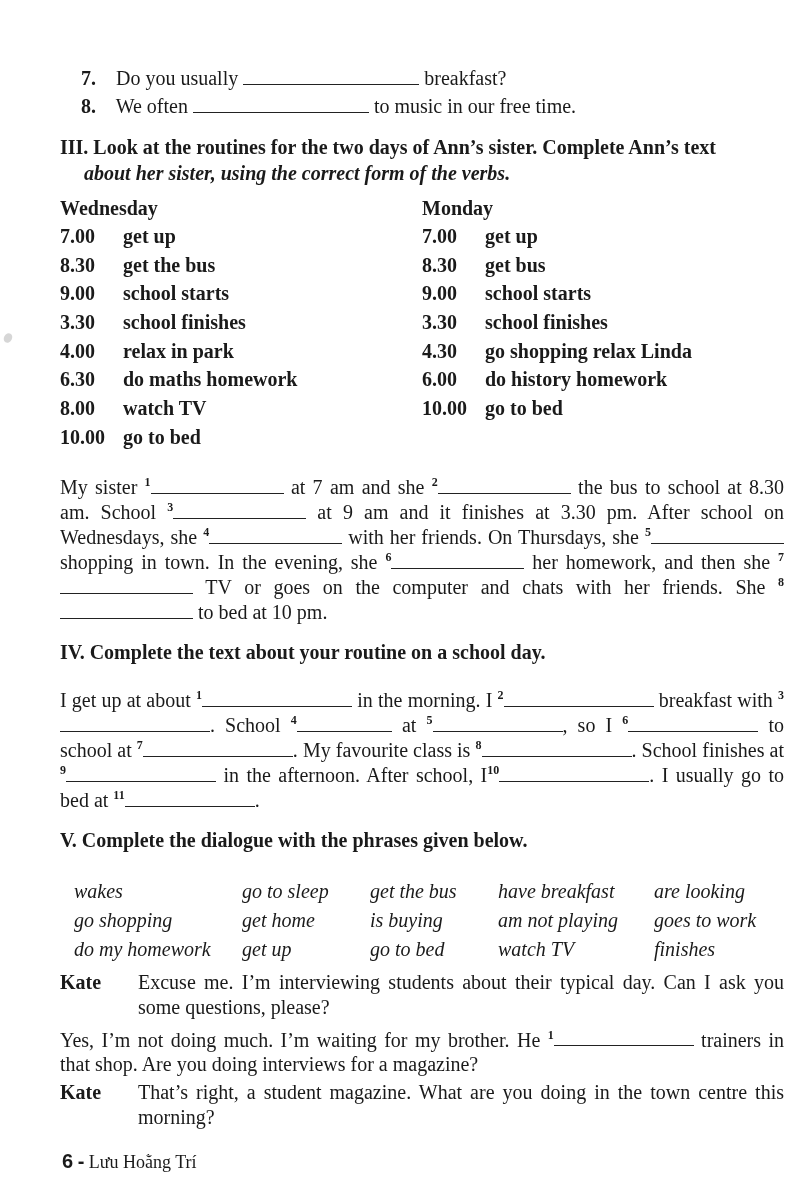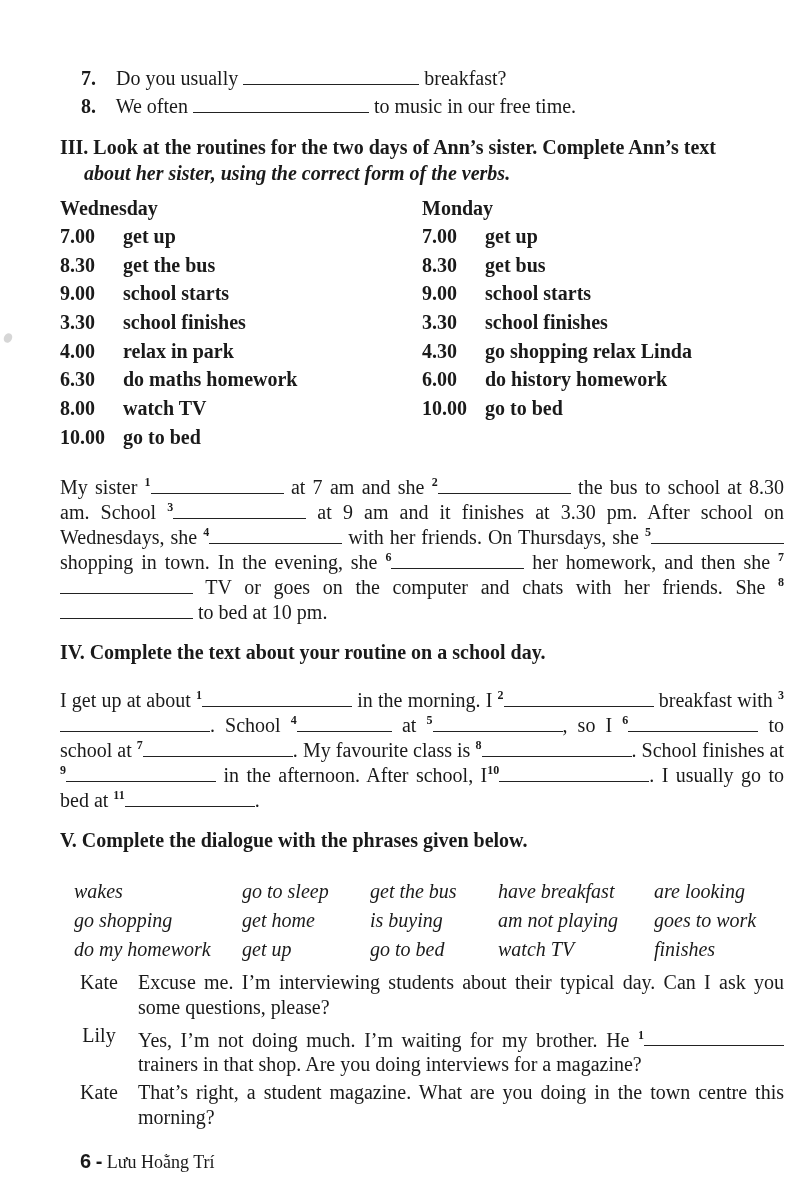--- a/index.html
+++ b/index.html
@@ -17,24 +17,24 @@
     .col { width: 362px; }
     .col-head { font-weight: bold; height: 28px; line-height: 28px; }
     .r-row { height: 28.7px; line-height: 28.7px; white-space: nowrap; font-weight: bold; }
     .r-time { display: inline-block; width: 63px; }
     .para { text-align: justify; line-height: 25px; margin-top: 23px; }
     .para sup { font-size: 12px; font-weight: bold; vertical-align: super; line-height: 0; }
     .phrases { display: grid; grid-template-columns: 168px 128px 128px 156px 130px; margin-left: 14px; margin-top: 24px; font-style: italic; }
     .phrases span { height: 29px; line-height: 29px; white-space: nowrap; }
     .dialogue { margin-top: 6px; }
     .d-row { display: flex; line-height: 25px; margin-bottom: 3px; }
-    .d-speaker { font-weight: normal; width: 78px; flex: none; text-align: center; }
+    .d-speaker { font-weight: bold; width: 78px; flex: none; }
     .d-text { flex: 1; text-align: justify; }
     .d-text sup { font-size: 12px; font-weight: bold; }
-    .footer { position: absolute; left: 80px; top: 1150px; font-size: 18px; }
+    .footer { position: absolute; left: 62px; top: 1150px; font-size: 18px; }
     .footer .pnum { font-family: "Liberation Sans", sans-serif; font-weight: bold; font-size: 20px; }
     .smudge { position: absolute; left: 4px; top: 333px; width: 8px; height: 10px; background: #bbb; border-radius: 50%; transform: rotate(30deg); opacity: 0.6; }
   </style>
 </head>
 <body>
 
 <div class="smudge"></div>
 
 <div class="page">
 
@@ -125,21 +125,20 @@
       <span>watch TV</span>
       <span>finishes</span>
     </div>
 
   <div class="dialogue">
     <div class="d-row">
       <span class="d-speaker">Kate</span>
       <span class="d-text">Excuse me. I’m interviewing students about their typical day. Can I ask you some questions, please?</span>
     </div>
     <div class="d-row">
-      <span class="d-speaker">Lily</span>
       <span class="d-text">
         <span>Yes, I’m not doing much. I’m waiting for my brother. He</span> <sup>1</sup><span class="blank" style="width:140px"></span>
         <span>trainers in that shop. Are you doing interviews for a magazine?</span>
       </span>
     </div>
     <div class="d-row">
       <span class="d-speaker">Kate</span>
       <span class="d-text">That’s right, a student magazine. What are you doing in the town centre this morning?</span>
     </div>
   </div>

